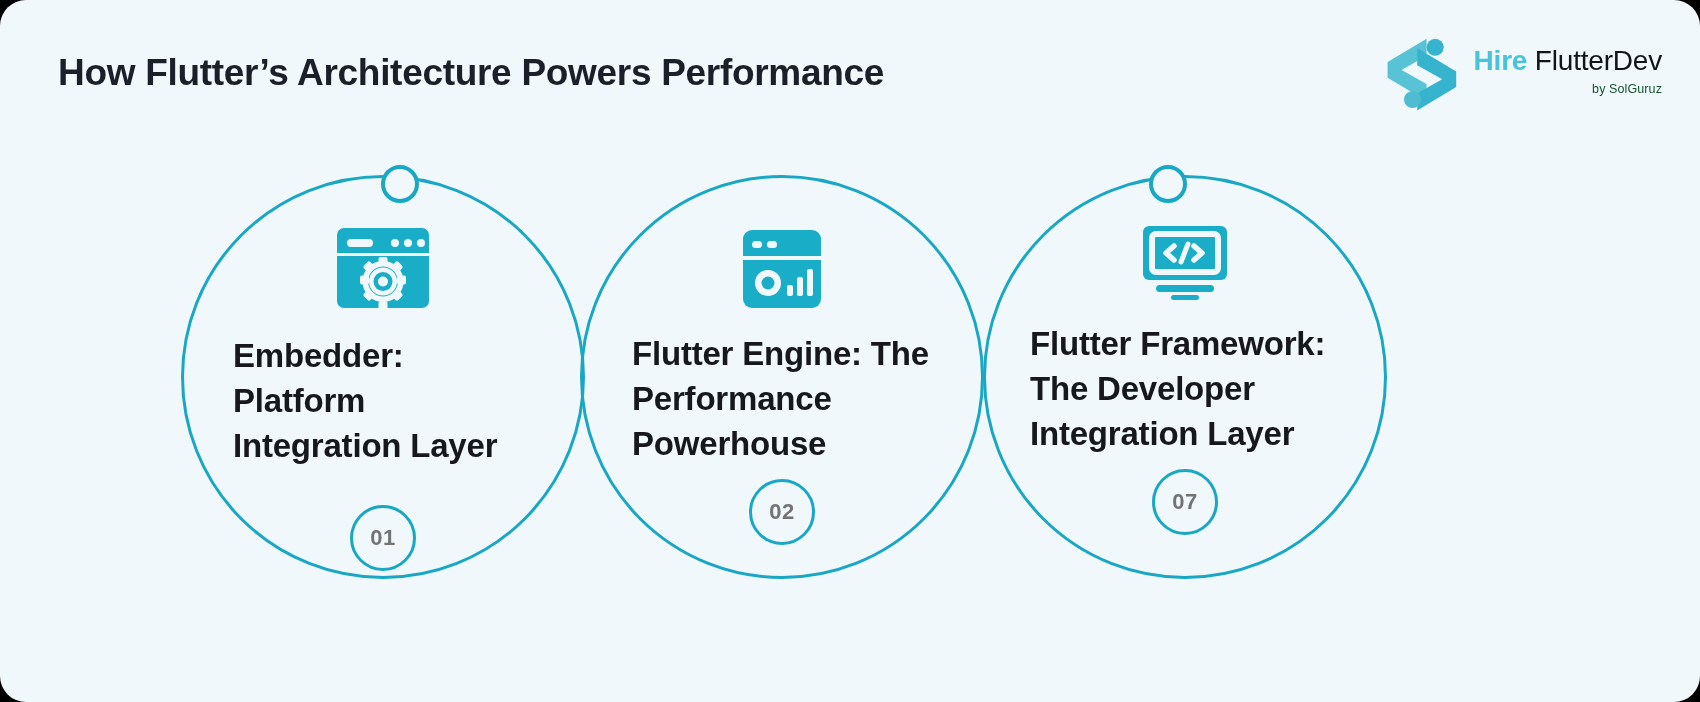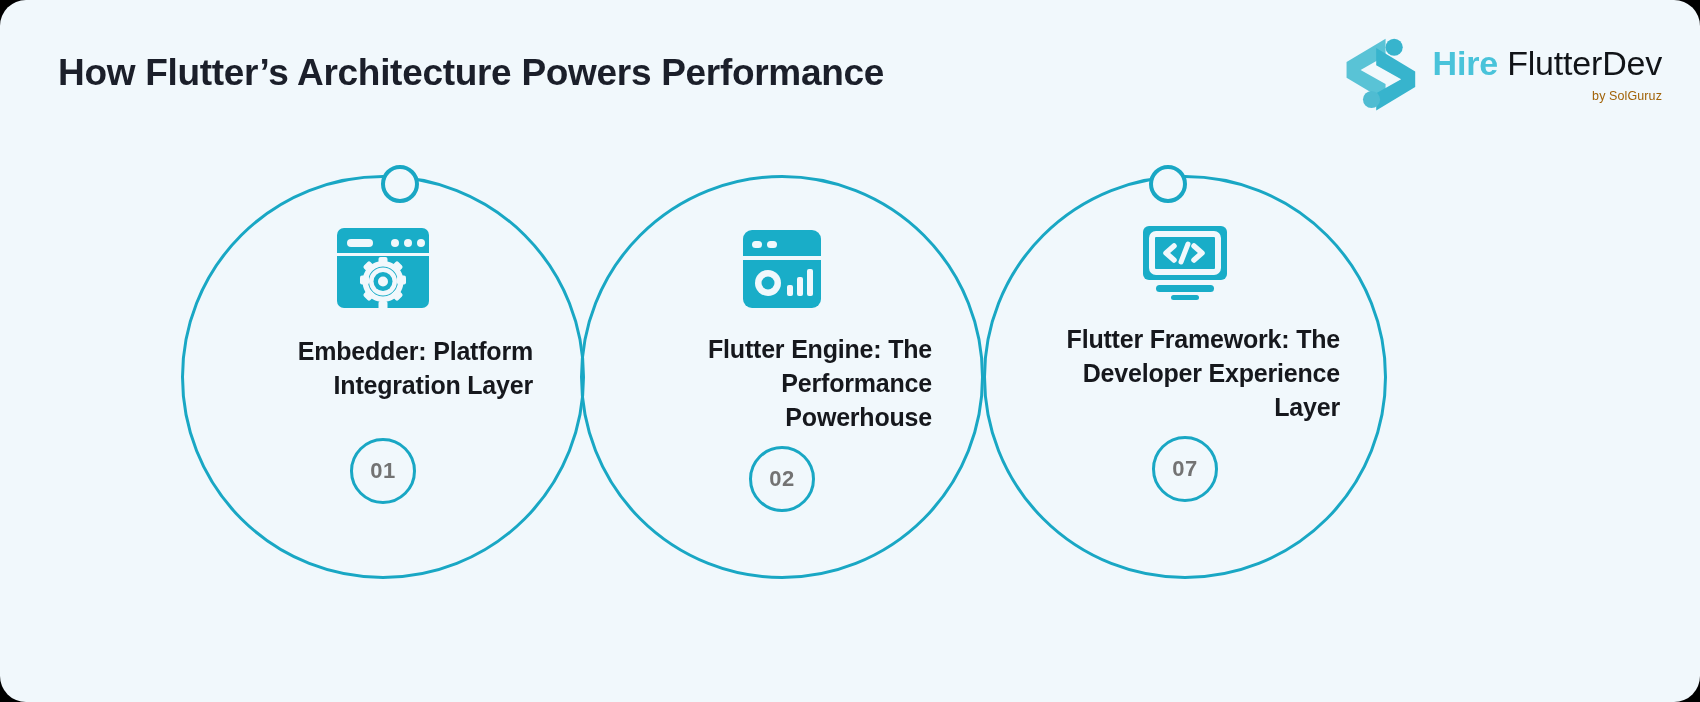--- a/index.html
+++ b/index.html
@@ -45,31 +45,31 @@
     gap: 10px;
   }
   #logo-mark { width: 78px; height: 78px; display:block; }
   #logo-text-wrap {
     display: flex;
     flex-direction: column;
     align-items: flex-end;
     padding-top: 12px;
   }
   #logo-wordmark {
-    font-size: 34px;
+    font-size: 28px;
     font-weight: bold;
     line-height: 1.05;
     white-space: nowrap;
     letter-spacing: -0.2px;
   }
   .logo-hire { color: #49c3da; }
   .logo-flutterdev { color: #111418; font-weight: 500; }
   #logo-sub {
     font-size: 12.5px;
-    color: #a16207;
+    color: #14532d;
     margin-top: 7px;
     letter-spacing: 0.1px;
   }
 
   
   .node {
     position: absolute;
     border-radius: 50%;
     border: 3px solid #19a7c4;
     box-sizing: border-box;
@@ -83,22 +83,22 @@
     height: 100%;
     display: flex;
     flex-direction: column;
     align-items: center;
   }
 
   .node-icon {
     display: block;
   }
   .node-label {
-    text-align: right;
-    font-size: 25px;
+    text-align: left;
+    font-size: 33px;
     font-weight: bold;
     color: #16181d;
     line-height: 1.36;
     letter-spacing: -0.2px;
   }
   .badge {
     width: 66px;
     height: 66px;
     border-radius: 50%;
     border: 3px solid #19a7c4;
@@ -215,19 +215,19 @@
     <div class="node-content">
       <svg class="node-icon" width="84" height="74" viewBox="0 0 84 74">
         <rect x="0" y="0" width="84" height="54" rx="6" fill="#19ADC8"></rect>
         <rect x="9" y="8" width="66" height="38" rx="4" fill="none" stroke="#f1f8fc" stroke-width="6"></rect>
         <path d="M31 20 L23 27 L31 34" fill="none" stroke="#f1f8fc" stroke-width="5.5" stroke-linecap="round" stroke-linejoin="round"></path>
         <path d="M51 20 L59 27 L51 34" fill="none" stroke="#f1f8fc" stroke-width="5.5" stroke-linecap="round" stroke-linejoin="round"></path>
         <path d="M45 18 L38 36" fill="none" stroke="#f1f8fc" stroke-width="5" stroke-linecap="round"></path>
         <rect x="13" y="59" width="58" height="7" rx="3.5" fill="#19ADC8"></rect>
         <rect x="28" y="69" width="28" height="5" rx="2.5" fill="#19ADC8"></rect>
       </svg>
-      <div class="node-label">Flutter Framework: The Developer Experience Layer</div>
+      <div class="node-label">Flutter Framework: The Developer Integration Layer</div>
       <div class="badge">07</div>
     </div>
   </div>
   <div class="marker" id="marker-3"></div>
 
 </div>
 
 </body></html>

